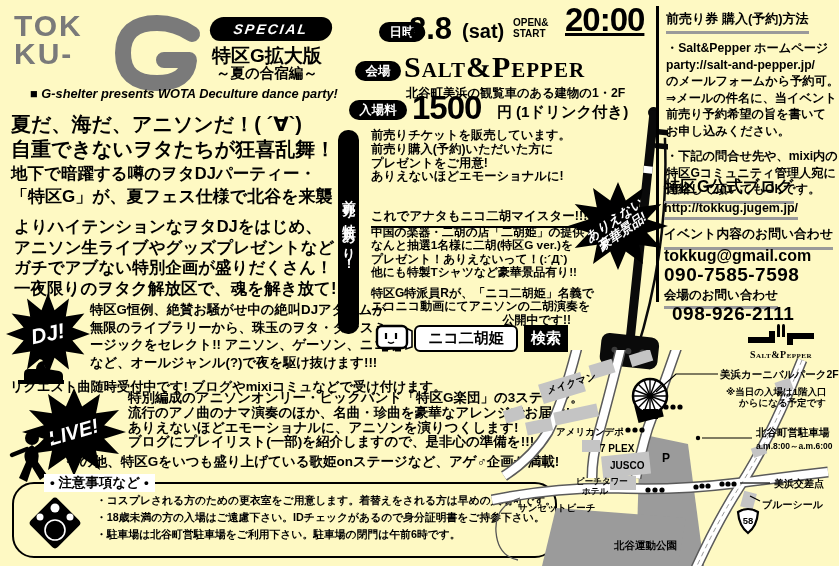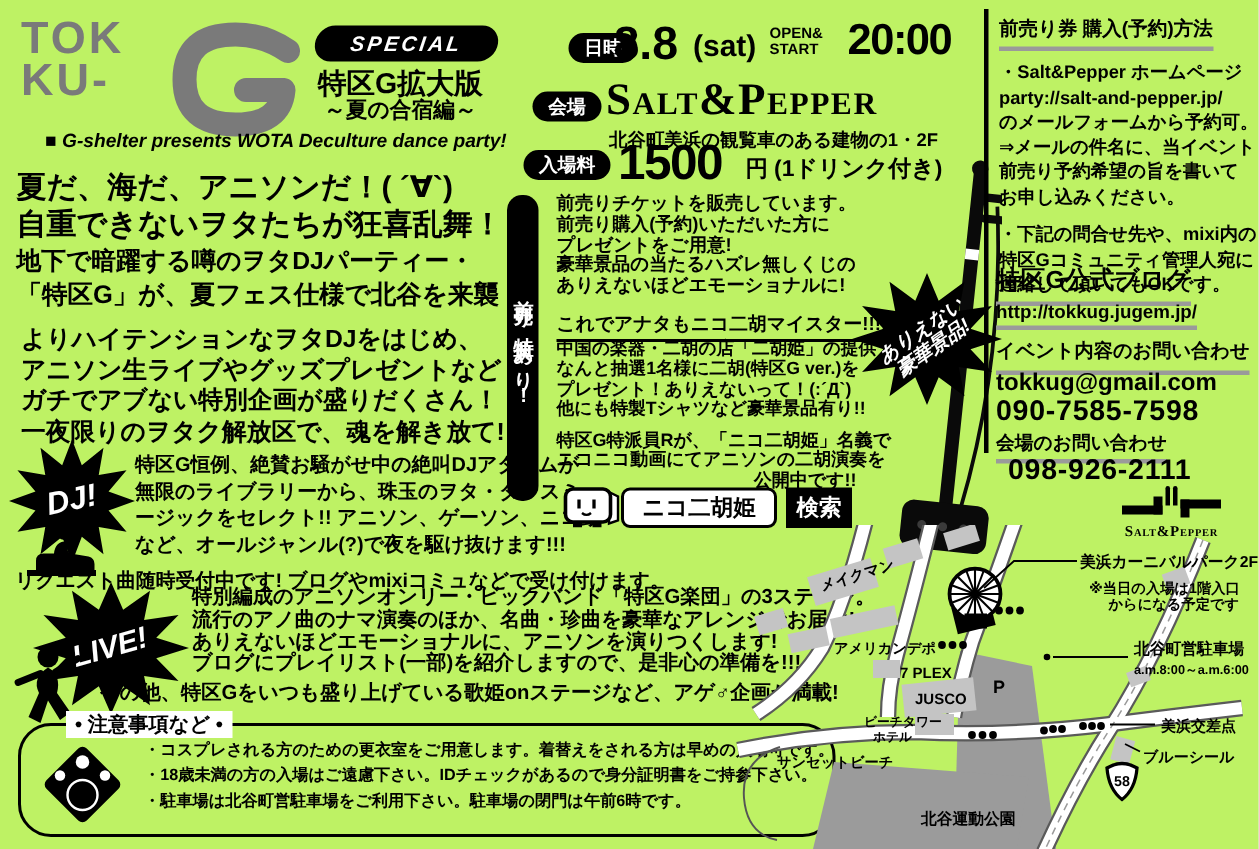--- a/index.html
+++ b/index.html
@@ -1,18 +1,18 @@
 <!DOCTYPE html>
 <html><head>
 <meta charset="utf-8">
 <style>
   * { margin:0; padding:0; box-sizing:border-box; }
   html,body { background:#e8e8e8; }
   .flyer {
-    position:relative; width:839px; height:566px; background:#bef264;
+    position:relative; width:839px; height:566px; background:#fef9c3;
     font-family:"Liberation Sans","DejaVu Sans",sans-serif; color:#000;
     overflow:hidden; margin:0 auto;
   }
   .t { position:absolute; white-space:nowrap; font-weight:bold; }
   .lines { position:absolute; font-weight:bold; }
   .lines > div { white-space:nowrap; }
   .badge {
     position:absolute; background:#000; color:#fff; font-weight:bold;
     display:flex; align-items:center; justify-content:center;
     border-radius:11px;
@@ -132,42 +132,41 @@
 
   <div class="badge" style="left:355px;top:22px;width:46px;height:20px;font-size:12.5px;margin-left:24px;">
     <span>日時</span>
   </div>
   <div class="t" style="left:409px;top:11px;font-size:31px;font-weight:700;">8.8</div>
   <div class="t" style="left:462px;top:20px;font-size:20px;font-weight:900;">(sat)</div>
   <div class="t" style="left:513px;top:17px;font-size:10px;line-height:11px;">
     <div>OPEN&amp;</div>
     <div>START</div>
   </div>
-  <div class="t" style="left:565px;top:11px;font-size:29px;font-weight:900;letter-spacing:-1px;">20:00</div>
+  <div class="t" style="left:565px;top:1px;font-size:33px;font-weight:900;letter-spacing:-1px;text-decoration:underline;">20:00</div>
 
   <div class="badge" style="left:355px;top:61px;width:46px;height:20px;font-size:12.5px;">
     <span>会場</span>
   </div>
   <div class="t serifcaps" style="left:404px;top:50px;font-size:30px;letter-spacing:1px;">Salt&amp;Pepper</div>
   <div class="t" style="left:406px;top:85px;font-size:12.3px;">北谷町美浜の観覧車のある建物の1・2F</div>
 
   <div class="badge" style="left:349px;top:100px;width:58px;height:20px;font-size:12.5px;">
     <span>入場料</span>
   </div>
   <div class="t" style="left:412px;top:89px;font-size:33px;font-weight:900;letter-spacing:-1px;">1500</div>
   <div class="t" style="left:497px;top:103px;font-size:15px;">円</div>
   <div class="t" style="left:516px;top:102px;font-size:15.3px;">(1ドリンク付き)</div>
 
   <div class="vband" style="left:338px;top:130px;width:21px;height:204px;font-size:13.5px;letter-spacing:3px;">前売り特典あり!</div>
 
   <div class="lines" style="left:371px;top:129px;font-size:12.3px;line-height:13.8px;">
     <div>前売りチケットを販売しています。</div>
     <div>前売り購入(予約)いただいた方に</div>
     <div>プレゼントをご用意!</div>
-    <div>豪華景品の当たるハズレ無しくじの</div>
     <div>ありえないほどエモーショナルに!</div>
   </div>
   <div class="t" style="left:371px;top:208px;font-size:12.5px;border-bottom:2px solid #000;padding-bottom:1px;">これでアナタもニコ二胡マイスター!!!!</div>
   <div class="lines" style="left:371px;top:226px;font-size:11.8px;line-height:13.4px;">
     <div>中国の楽器・二胡の店「二胡姫」の提供で</div>
     <div>なんと抽選1名様に二胡(特区G ver.)を</div>
     <div>プレゼント！ありえないって！(:´Д`)</div>
     <div>他にも特製Tシャツなど豪華景品有り!!</div>
   </div>
   <div class="lines" style="left:371px;top:287px;width:200px;font-size:12px;line-height:13.4px;">

